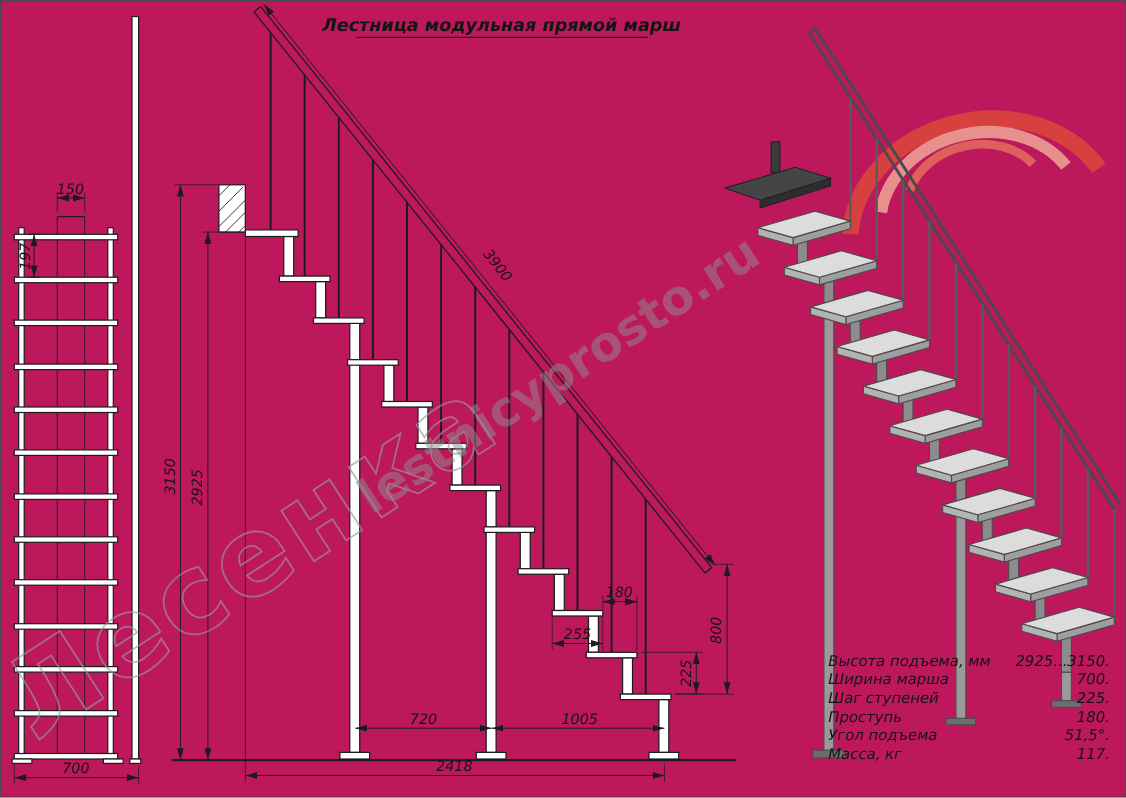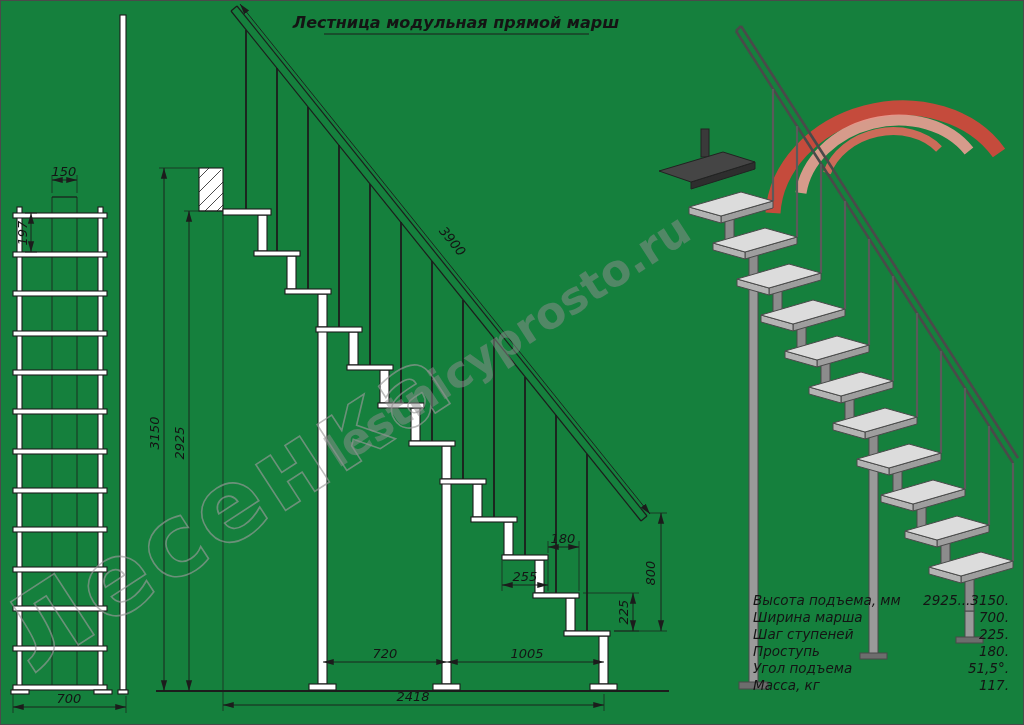--- a/index.html
+++ b/index.html
@@ -1,16 +1,16 @@
 <!DOCTYPE html>
 <html><head>
 <meta charset="utf-8">
 <style>
   html,body{margin:0;padding:0;background:#fff}
-  .page{position:relative;width:1024px;height:725px;background:#15803d;border:1px solid #4a4a4a;box-sizing:border-box;overflow:hidden}
+  .page{position:relative;width:1024px;height:725px;background:#be185d;border:1px solid #4a4a4a;box-sizing:border-box;overflow:hidden}
   svg{display:block}
   text{font-family:"DejaVu Sans",sans-serif;font-style:italic;fill:#141414}
   .t13{font-size:13px}
   .ttl{font-size:16px;font-weight:bold}
   .spec{font-size:13.5px}
   .wmB{font-size:100px;font-weight:bold;font-style:normal;fill:none;stroke:#9a9a9a;stroke-width:1.6;opacity:.65;letter-spacing:4px}
   .wmS{font-size:44px;font-weight:bold;font-style:normal;fill:#8f8f8f;opacity:.5}
   .ln{stroke:#1c1c1c;stroke-width:1.2;fill:none}
   .lnt{stroke:#1c1c1c;stroke-width:.8;fill:none}
   .fw{fill:#fff;stroke:#1c1c1c;stroke-width:1.1}

